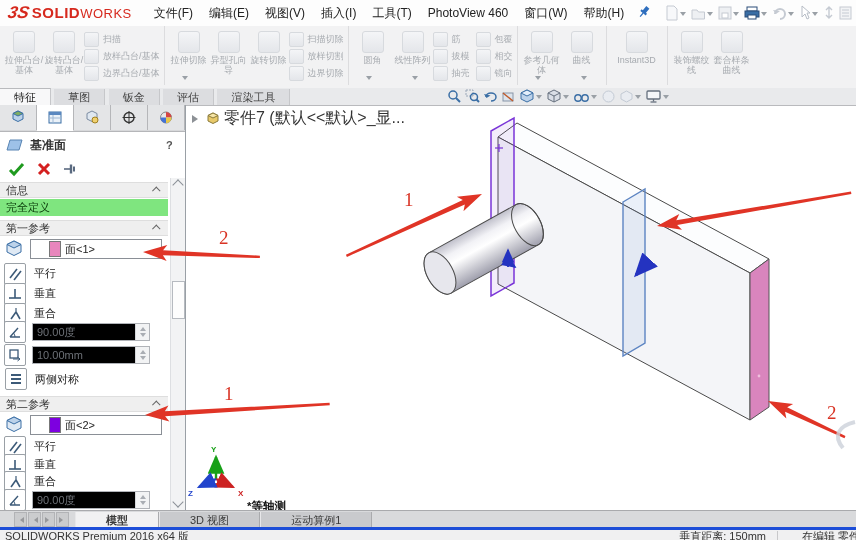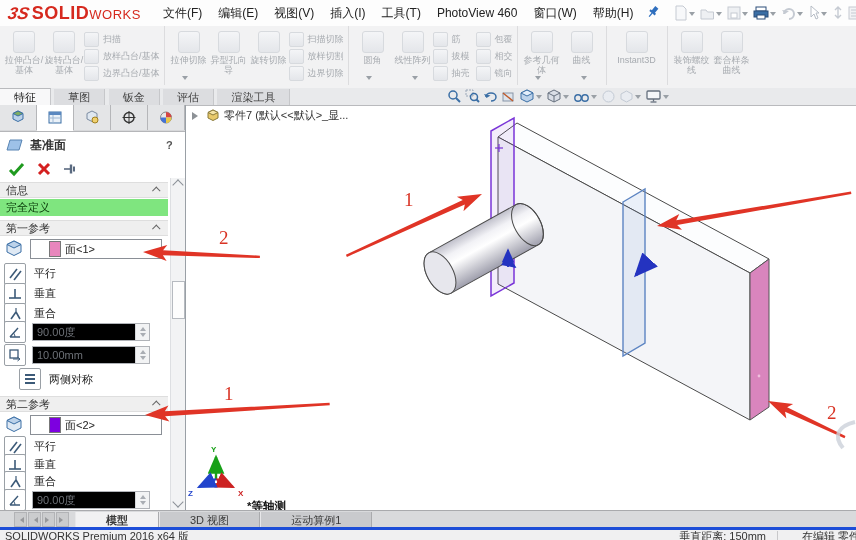--- a/index.html
+++ b/index.html
@@ -3,21 +3,21 @@
 <meta charset="utf-8">
 <style>
   html,body{margin:0;padding:0;}
   body{font-family:"Liberation Sans","DejaVu Sans",sans-serif;background:#888;}
   #app{position:relative;width:856px;height:540px;background:#fff;overflow:hidden;font-size:12px;color:#222;}
 
   
   #menubar{position:absolute;left:0;top:0;width:856px;height:26px;background:#fdfdfd;border-bottom:1px solid #e3e3e3;display:flex;align-items:center;}
   .logo{display:flex;align-items:baseline;margin:0 14px 0 8px;white-space:nowrap;}
   .logo .g{color:#d6291e;font-weight:bold;font-style:italic;font-size:17px;transform:skewX(-12deg);display:inline-block;margin-right:3px;}
-  .logo .b{color:#d6291e;font-weight:bold;font-size:18px;letter-spacing:.5px;}
+  .logo .b{color:#d6291e;font-weight:bold;font-size:15px;letter-spacing:.5px;}
   .logo .l{color:#d6291e;font-weight:normal;font-size:13px;letter-spacing:.5px;}
   .menu-item{padding:0 8px;height:26px;line-height:26px;font-size:12px;color:#222;white-space:nowrap;cursor:default;}
   .pin-ic{margin:0 6px;}
   .qb{display:flex;align-items:center;gap:2px;margin-left:8px;}
   .qb .qbi{display:flex;align-items:center;height:20px;padding:0 1px;}
   .caret{width:0;height:0;border:3px solid transparent;border-top:4px solid #9aa0a6;margin:4px 1px 0 1px;}
 
   
   #ribbon{position:absolute;left:0;top:26px;width:856px;height:62px;background:#f2f2f3;border-bottom:1px solid #d2d2d2;display:flex;align-items:flex-start;}
   .rgroup{display:flex;align-items:flex-start;padding:3px 4px 0 4px;height:56px;position:relative;}
@@ -58,21 +58,21 @@
   .spin .u{width:0;height:0;border:3px solid transparent;border-bottom:4px solid #a9adb3;}
   .spin .d{width:0;height:0;border:3px solid transparent;border-top:4px solid #a9adb3;}
   .vscroll{position:absolute;right:0px;top:73px;width:14px;height:332px;background:#f2f3f4;border-left:1px solid #dddfe2;}
   .varrow{position:absolute;left:3px;width:7px;height:7px;border-right:1.5px solid #8b9097;border-bottom:1.5px solid #8b9097;}
   .vthumb{position:absolute;left:1px;top:103px;width:11px;height:36px;background:#fdfdfd;border:1px solid #b6bac0;}
 
   
   #viewport{position:absolute;left:185px;top:105px;width:671px;height:405px;background:linear-gradient(180deg,#dce0ea 0%,#ecees4 0%,#eceef4 35%,#fafbfc 78%,#f3f5f8 100%);}
   #tree-flyout{position:absolute;left:192px;top:108px;display:flex;align-items:center;gap:4px;z-index:5;}
   #tree-flyout .tri{width:0;height:0;border:4px solid transparent;border-left:6px solid #8d9196;}
-  #tree-flyout .lbl{font-size:11px;color:#333;white-space:nowrap;}
+  #tree-flyout .lbl{font-size:16px;color:#333;white-space:nowrap;}
   #modelsvg{position:absolute;left:185px;top:105px;z-index:2;}
   #overlay{position:absolute;left:0;top:0;z-index:40;pointer-events:none;}
 
   
   #bottomtabs{position:absolute;left:0;top:510px;width:856px;height:17px;background:#d9dadc;border-top:1px solid #a9aaad;display:flex;align-items:flex-end;}
   .navbtns{display:flex;gap:1px;margin:0 6px 1px 14px;}
   .navb{width:11px;height:13px;background:#cbccce;border:1px solid #b2b3b6;display:flex;align-items:center;justify-content:center;}
   .navb i{width:0;height:0;border:3px solid transparent;}
   .navb .le{border-right:4px solid #97989b;}
   .navb .ri{border-left:4px solid #97989b;}
@@ -621,21 +621,21 @@
           </svg>
         </span>
       <div class="pinput">
         <span>10.00mm</span>
         <span class="spin">
             <i class="u"></i>
             <i class="d"></i>
           </span>
       </div>
     </div>
-    <div class="prow" style="top:264px;left:19px;height:20px;align-items:center;">
+    <div class="prow" style="top:264px;left:5px;height:20px;align-items:center;">
       <span class="cbtn">
           <svg width="14" height="14">
             <line x1="2" y1="3" x2="12" y2="3" stroke="#3c5a78" stroke-width="2"></line>
             <line x1="2" y1="7" x2="12" y2="7" stroke="#3c5a78" stroke-width="2"></line>
             <line x1="2" y1="11" x2="12" y2="11" stroke="#3c5a78" stroke-width="2"></line>
           </svg>
         </span>
       <span class="clabel">两侧对称</span>
     </div>
 

